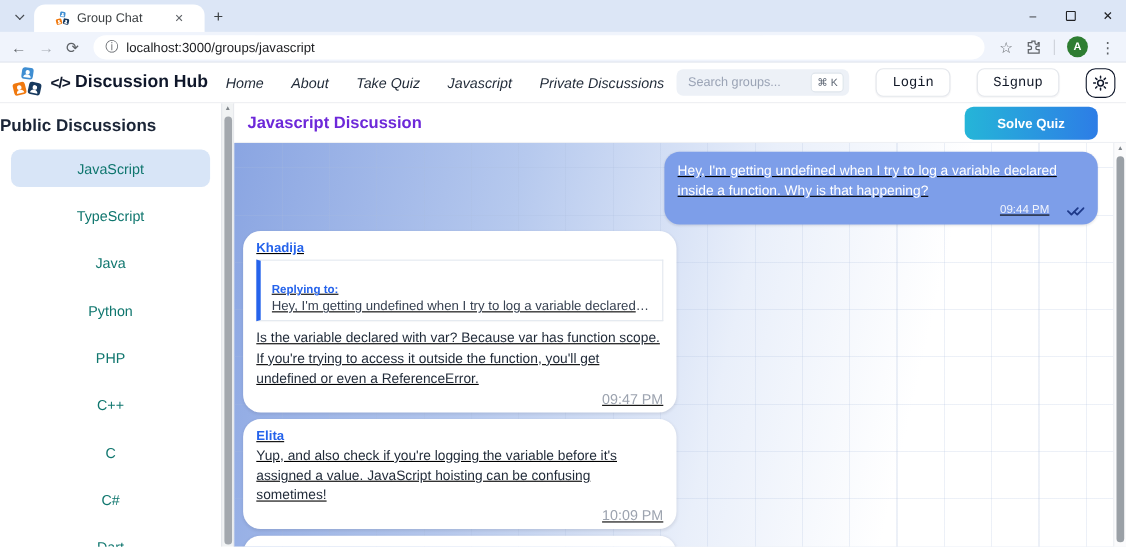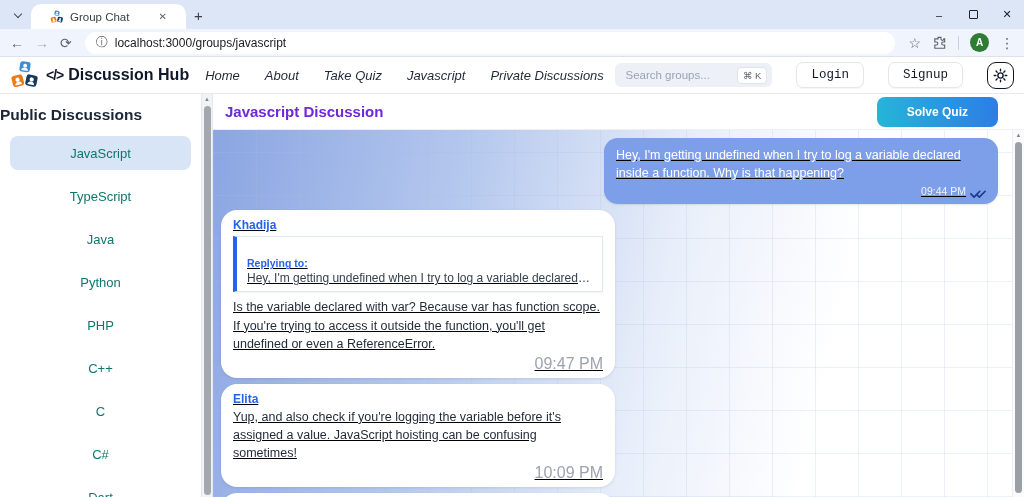--- a/index.html
+++ b/index.html
@@ -63,28 +63,28 @@
     background-image:
       repeating-linear-gradient(0deg, rgba(170,188,220,.22) 0 1px, transparent 1px 43px),
       repeating-linear-gradient(90deg, rgba(170,188,220,.22) 0 1px, transparent 1px 43px),
       linear-gradient(103deg, #8aa5e2 0%, #b6c9ee 30%, #e9effa 55%, #ffffff 75%);
     text-decoration: underline;
   }
   .chat-scrollbar { position:absolute; right:0; top:36px; bottom:0; width:12px; background:#fbfbfc; border-left:1px solid #eceef2; }
   .chat-scrollbar .scroll-thumb { top:12px; bottom:4px; background:#9aa0a6; }
 
   .bubble-own { align-self:flex-end; width:394px; background:#7d9ee9; border-radius:14px; padding:8px 12px 5px; color:#fff; font-size:12.5px; line-height:1.45; box-shadow:0 1px 2px rgba(15,23,42,.10); }
-  .own-meta { display:flex; justify-content:flex-end; align-items:flex-end; gap:4px; font-size:10.5px; color:rgba(255,255,255,.88); margin-top:2px; }
+  .own-meta { display:flex; justify-content:flex-end; align-items:center; gap:16px; font-size:10.5px; color:rgba(255,255,255,.88); margin-top:2px; }
   .bubble-left { align-self:flex-start; width:394px; background:#fff; border-radius:16px; padding:8px 12px 5px; box-shadow:0 1px 3px rgba(15,23,42,.10); margin-top:6px; }
   .sender { color:#2563eb; font-weight:bold; font-size:12px; }
   .reply-box { border:1px solid #e3e8ef; border-left:4px solid #2563eb; border-radius:0; padding:20px 10px 6px; margin:4px 0 6px; box-shadow:0 1px 2px rgba(15,23,42,.05); }
   .reply-label { color:#2563eb; font-weight:bold; font-size:10.5px; }
   .reply-text { font-size:12px; color:#374151; white-space:nowrap; overflow:hidden; text-overflow:ellipsis; margin-top:2px; }
   .msg-text { font-size:12.5px; color:#1f2937; line-height:1.45; margin-top:2px; }
-  .msg-time { text-align:right; font-size:16px; color:#9ca3af; margin-top:2px; }
+  .msg-time { text-align:right; font-size:13px; color:#9ca3af; margin-top:2px; }
 </style>
 </head>
 <body>
 
 <div class="tabstrip">
   <div class="tab-search">
       <span class="chev-down"></span>
     </div>
   <div class="tab">
     <svg class="favicon" width="14" height="14" viewBox="0 0 40 40">

